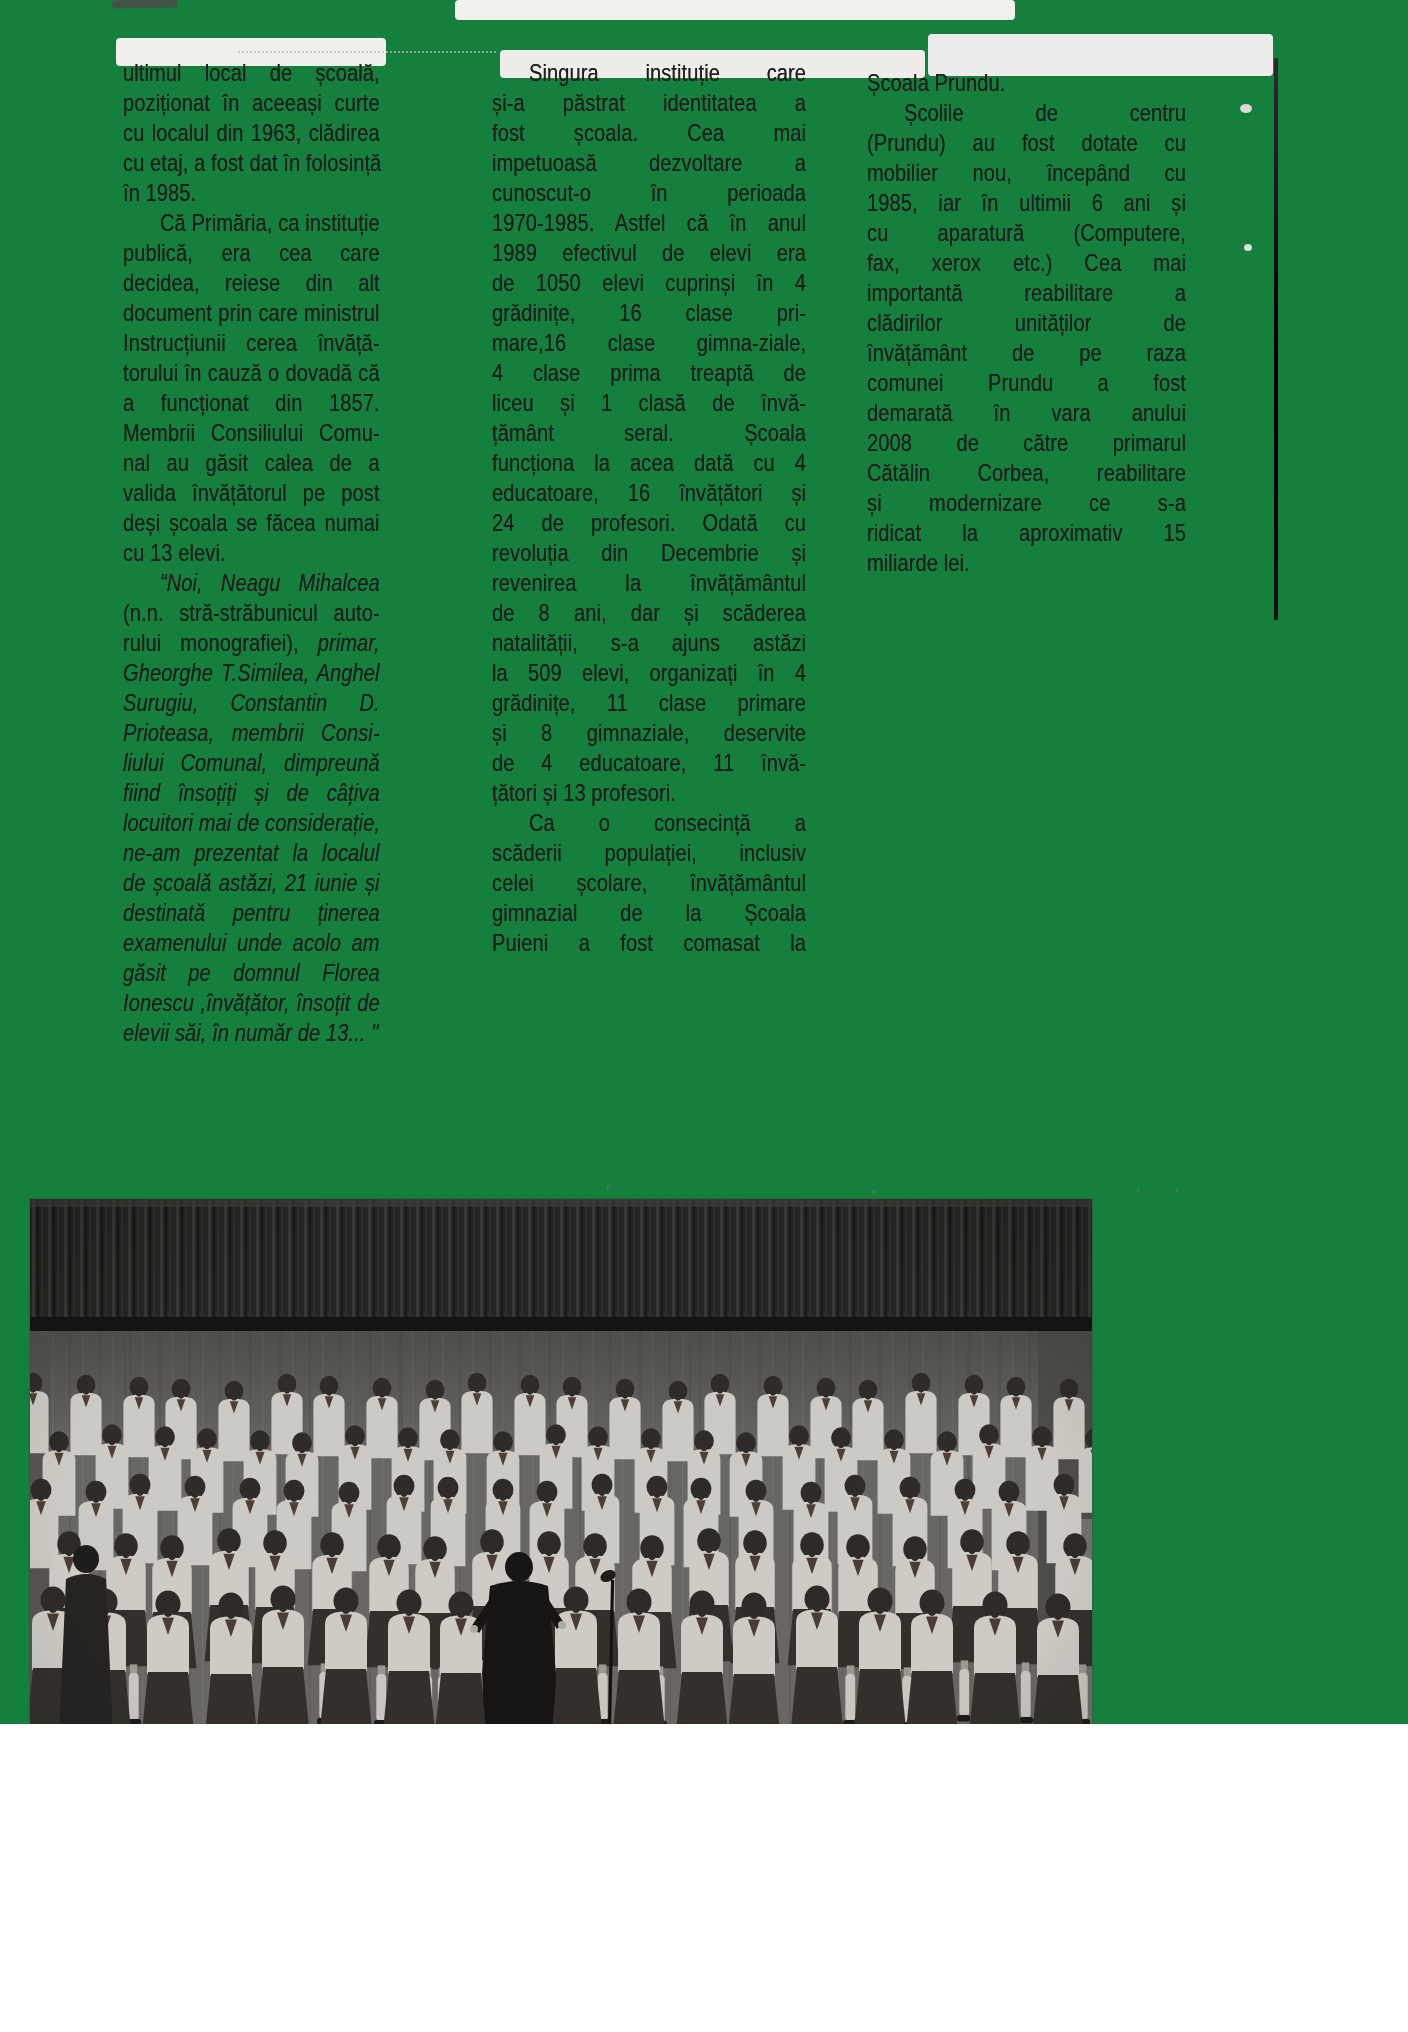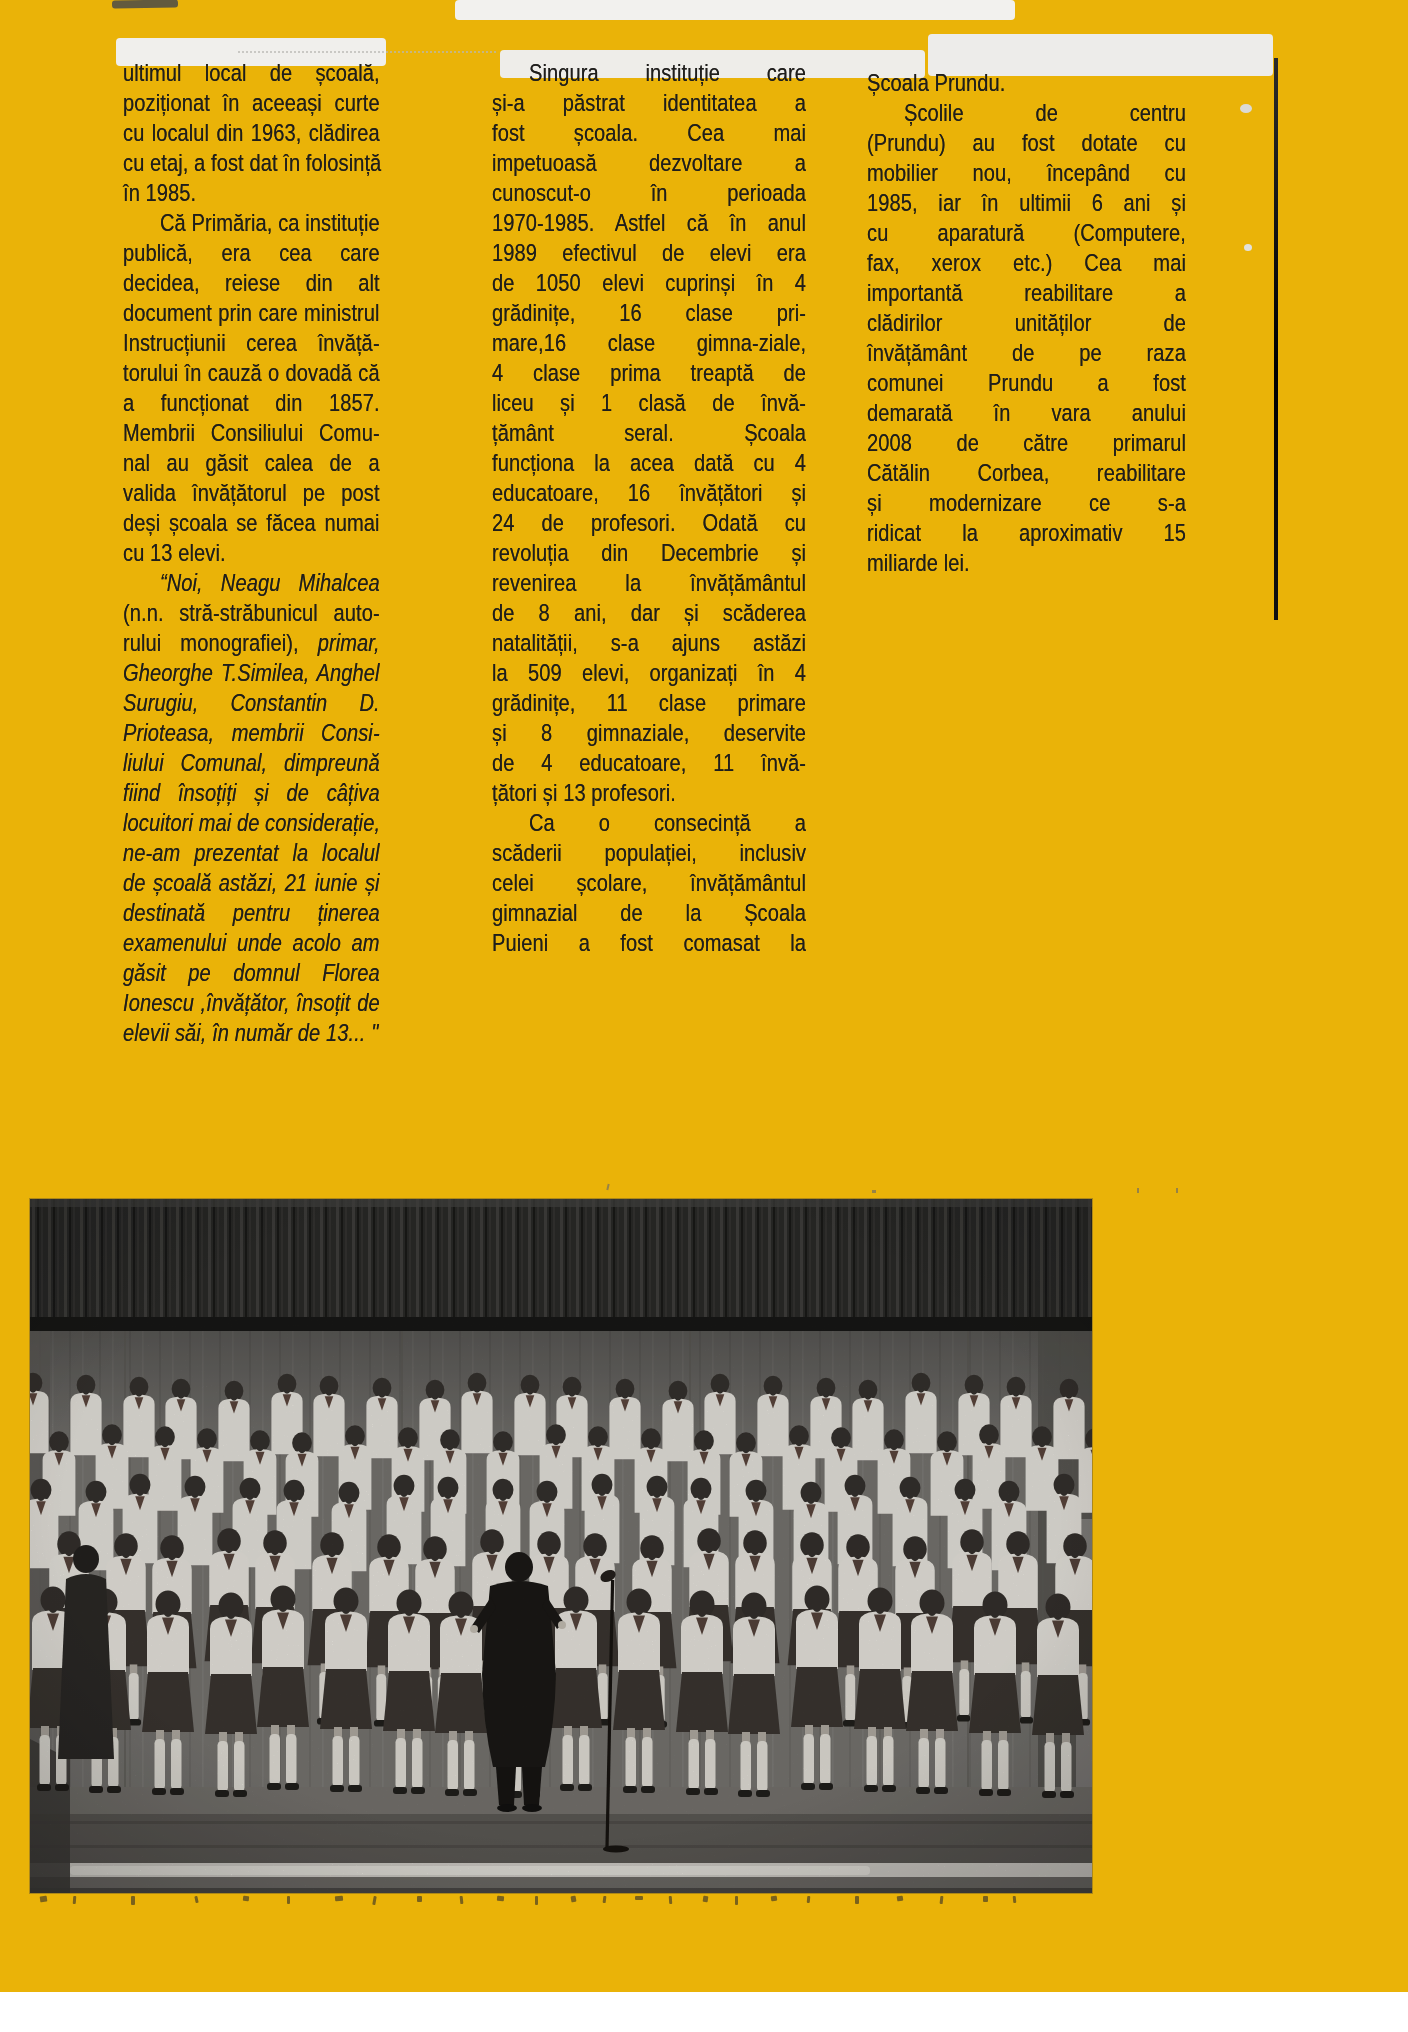--- a/index.html
+++ b/index.html
@@ -1,18 +1,18 @@
 <!DOCTYPE html>
 <html lang="ro"><head>
 <meta charset="utf-8">
 <style>
   html,body{margin:0;padding:0;background:#ffffff;}
   .page{
-    position:relative; width:1408px; height:1992px; overflow:hidden;
-    background:#eab308;
+    position:relative; width:1408px; height:1724px; overflow:hidden;
+    background:#15803d;
     font-family:"Liberation Sans", sans-serif;
   }
   
   .artifact{position:absolute;}
   .smudge-a{left:112px;top:0;width:66px;height:8px;background:#4a4a48;border-radius:3px;transform:rotate(-1deg);opacity:.85;}
   .shade-1{left:116px;top:38px;width:270px;height:28px;background:#f0efec;border-radius:4px;}
   .shade-2{left:455px;top:0;width:560px;height:20px;background:#f2f1ee;border-radius:4px;}
   .shade-3{left:500px;top:50px;width:425px;height:28px;background:#eeede9;border-radius:4px;}
   .shade-4{left:928px;top:34px;width:345px;height:42px;background:#edecea;border-radius:4px;}
   .dotline{left:238px;top:51px;width:258px;height:0;border-top:2px dotted #b9b8b4;opacity:.7;}

